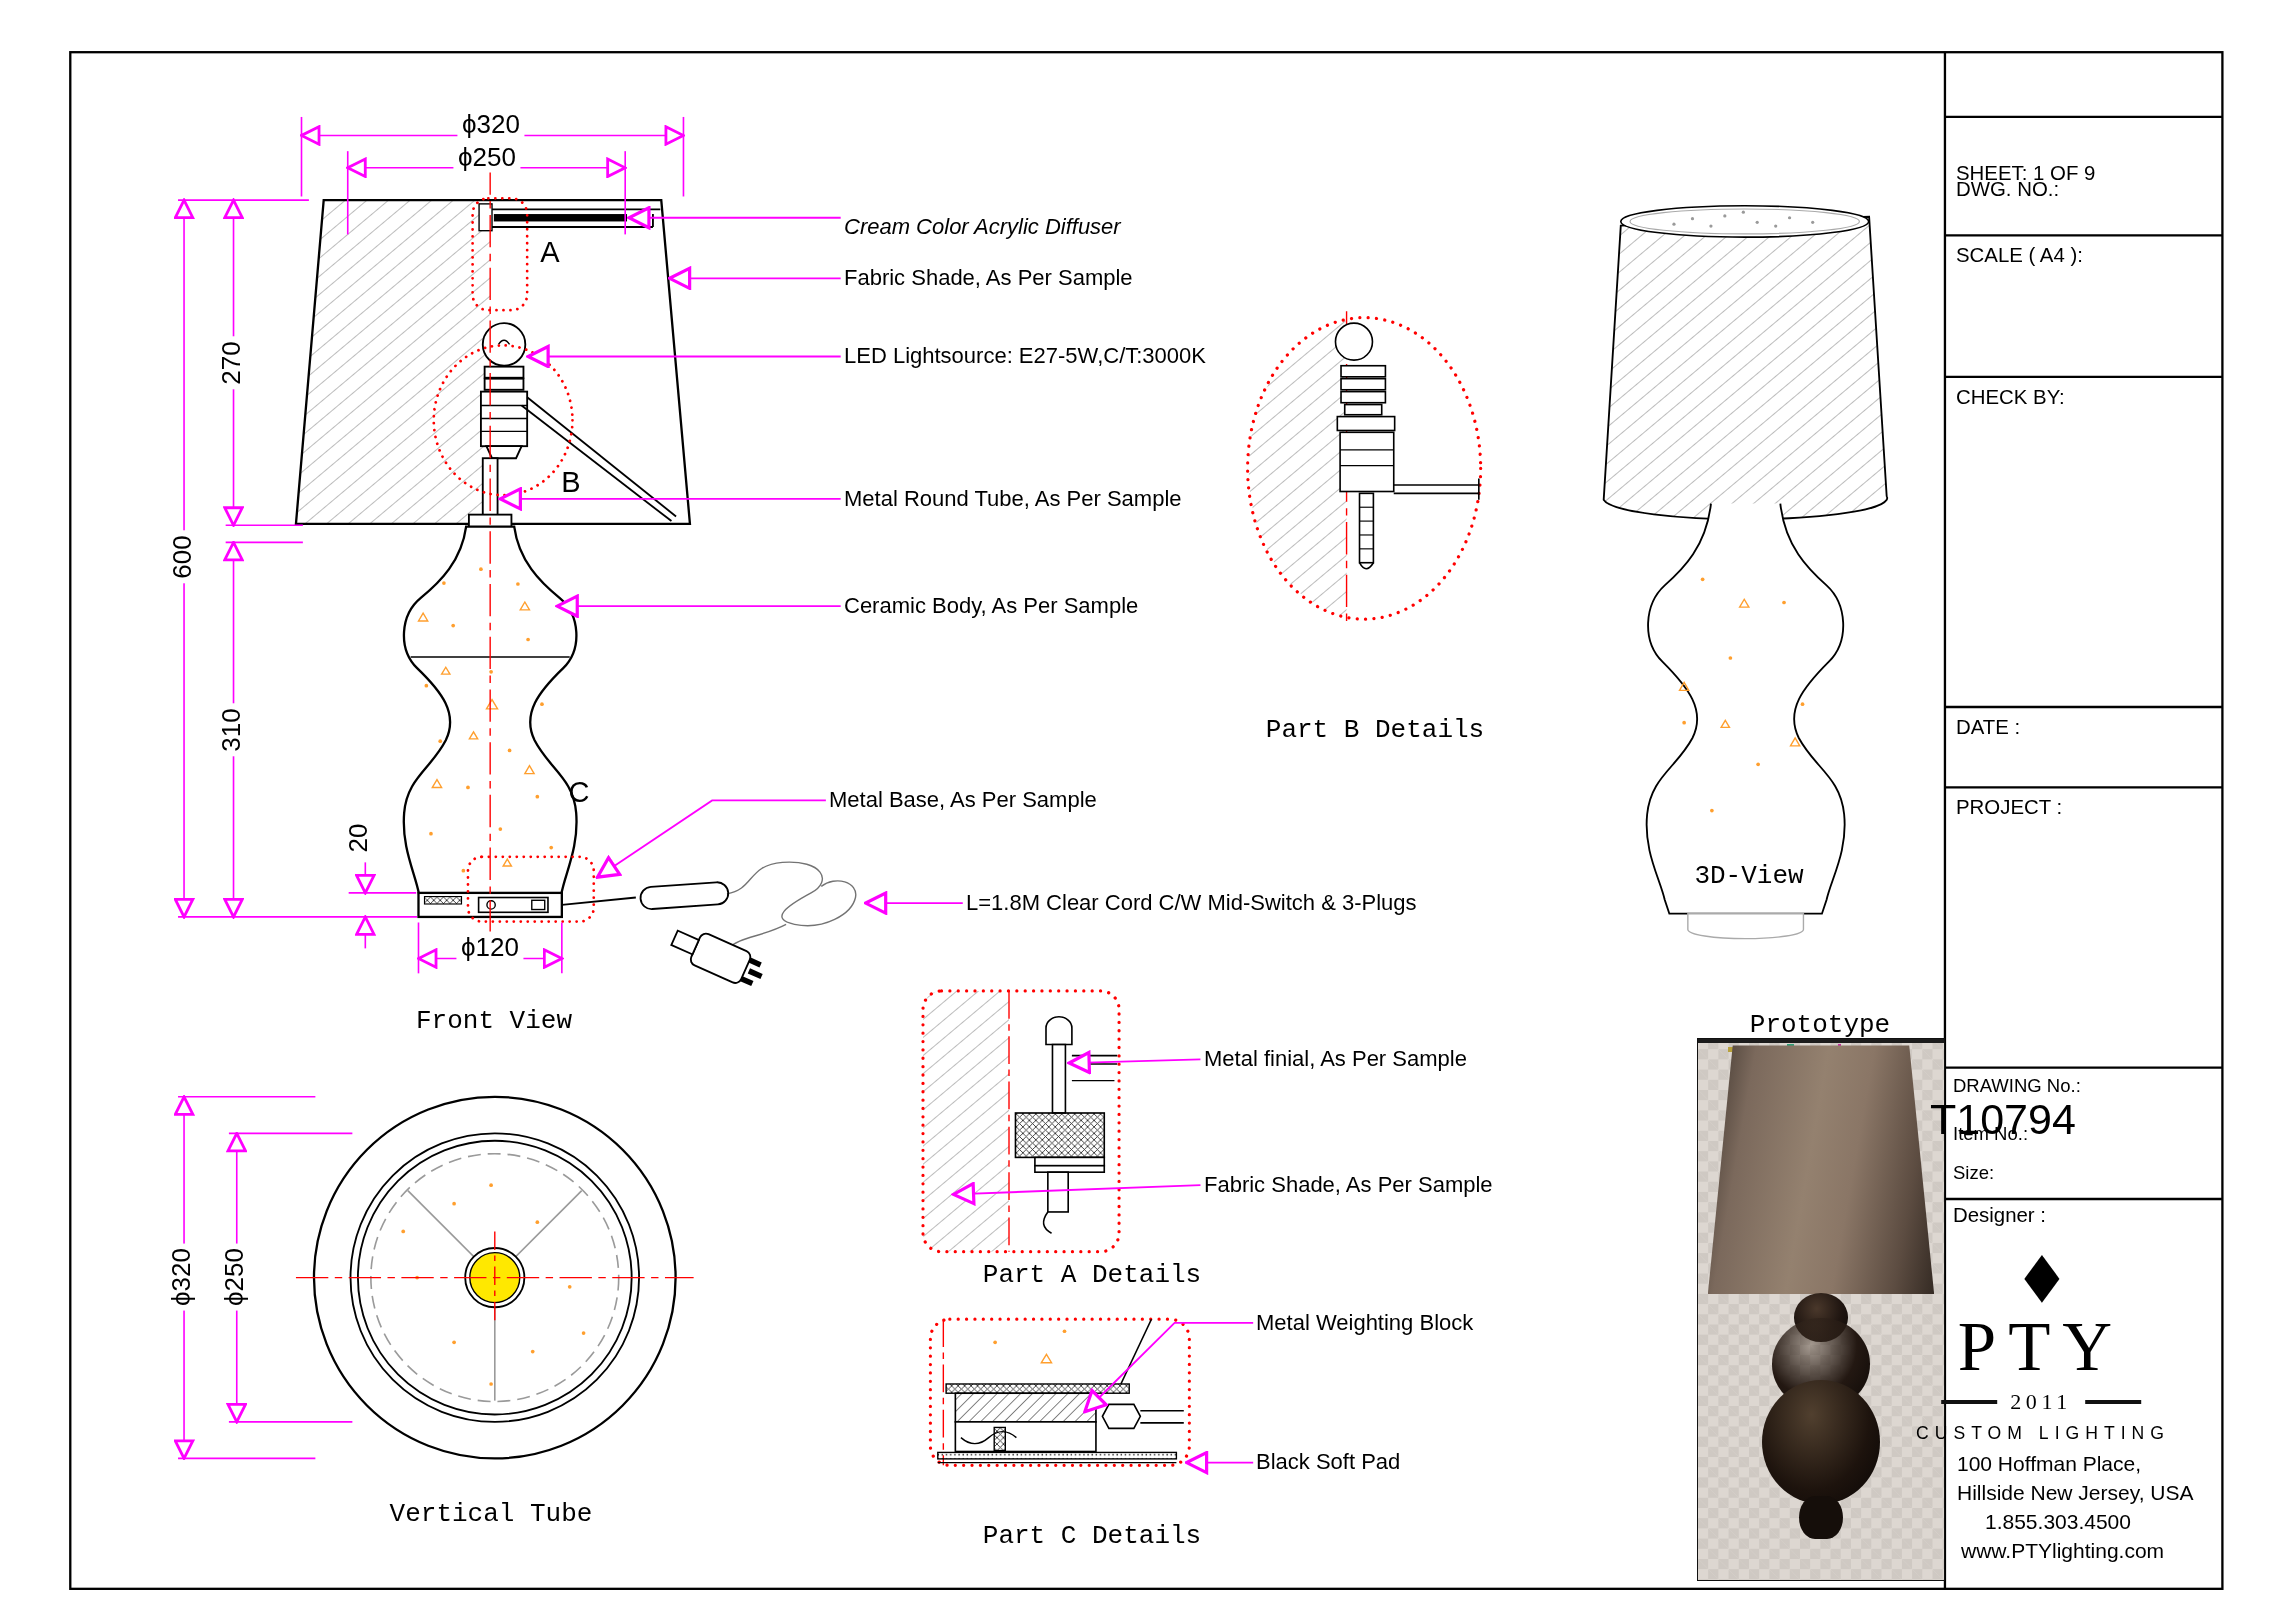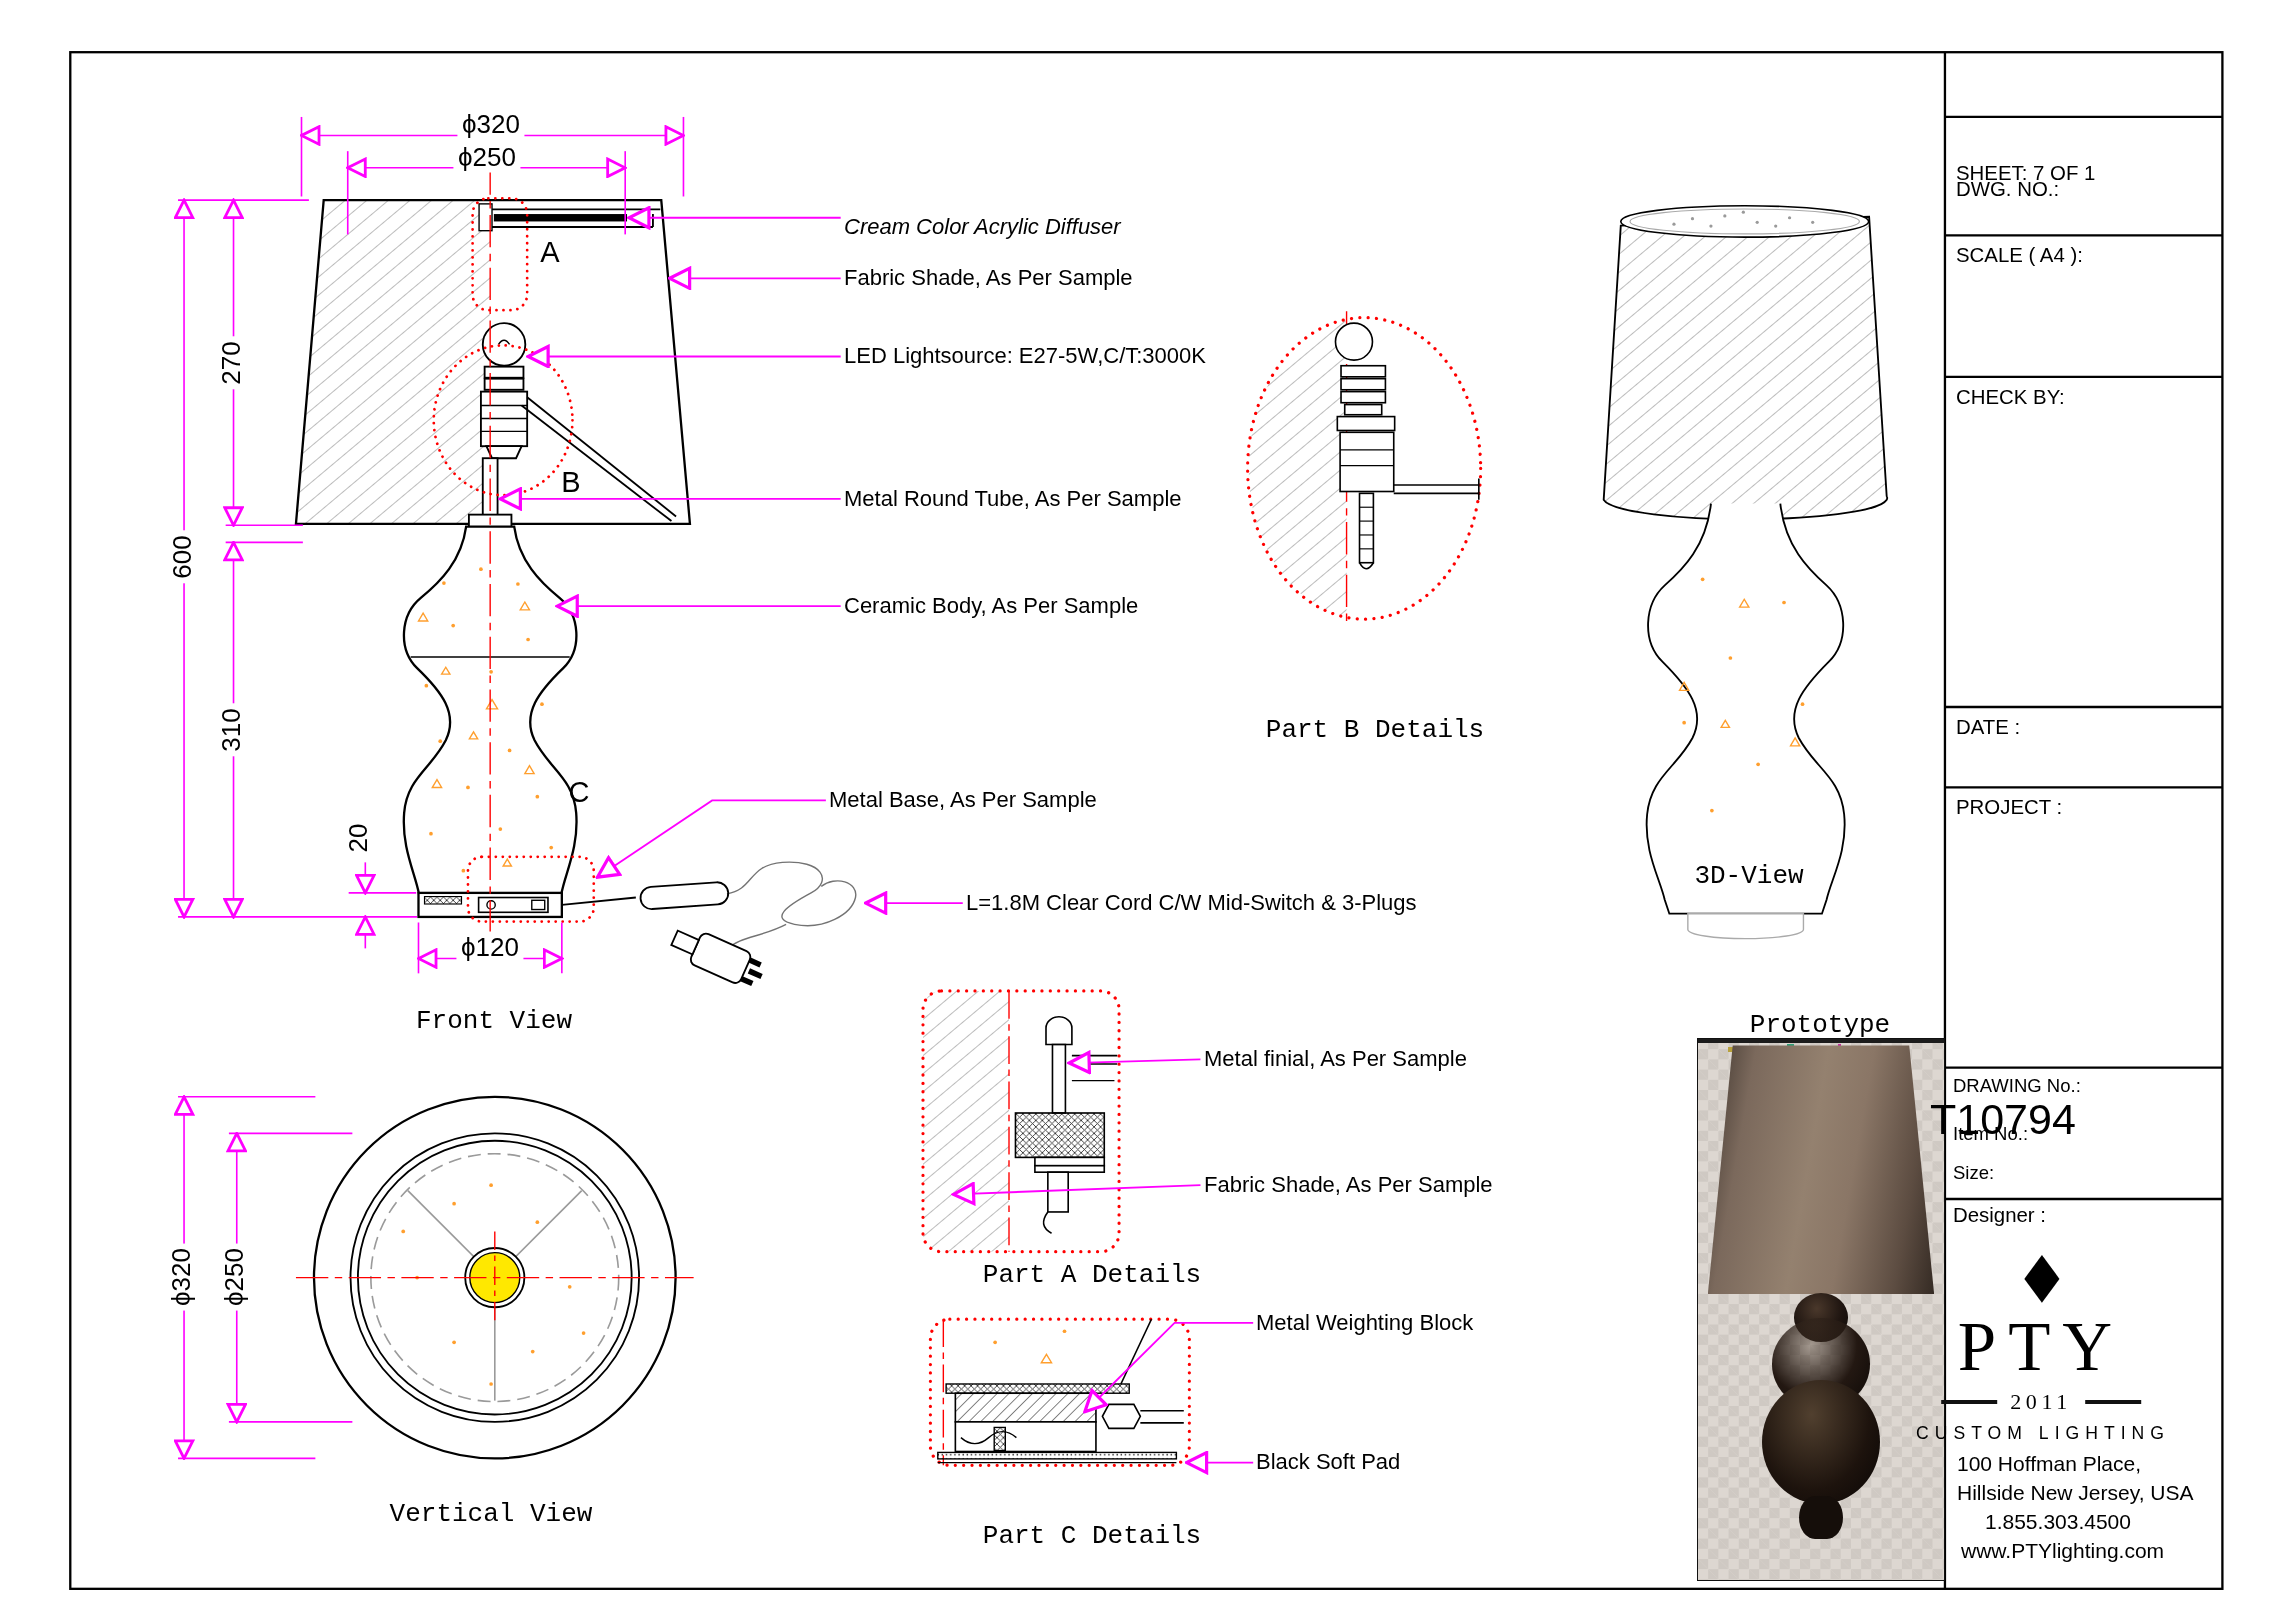--- a/index.html
+++ b/index.html
@@ -354,21 +354,21 @@
 <div class="t dim rot" style="left:358px;top:838px;">20</div>
 <div class="t dim c" style="left:490px;top:947px;">ϕ120</div>
 <div class="t dim rot" style="left:181px;top:1277px;">ϕ320</div>
 <div class="t dim rot" style="left:234px;top:1277px;">ϕ250</div>
 
 <div class="t marker c" style="left:550px;top:252px;">A</div>
 <div class="t marker c" style="left:571px;top:482px;">B</div>
 <div class="t marker c" style="left:579px;top:792px;">C</div>
 
 <div class="t vtitle c" style="left:494px;top:1021px;">Front View</div>
-<div class="t vtitle c" style="left:491px;top:1514px;">Vertical View</div>
+<div class="t vtitle c" style="left:491px;top:1514px;">Vertical Tube</div>
 <div class="t vtitle c" style="left:1375px;top:730px;">Part B Details</div>
 <div class="t vtitle c" style="left:1092px;top:1275px;">Part A Details</div>
 <div class="t vtitle c" style="left:1092px;top:1536px;">Part C Details</div>
 <div class="t vtitle c" style="left:1749px;top:876px;">3D-View</div>
 <div class="t vtitle c" style="left:1820px;top:1025px;">Prototype</div>
 
 <div class="t callout cy" style="left:844px;top:227px;font-style:italic;">Cream Color Acrylic Diffuser</div>
 <div class="t callout cy" style="left:844px;top:278px;">Fabric Shade, As Per Sample</div>
 <div class="t callout cy" style="left:844px;top:356px;">LED Lightsource: E27-5W,C/T:3000K</div>
 <div class="t callout cy" style="left:844px;top:499px;">Metal Round Tube, As Per Sample</div>
@@ -387,21 +387,21 @@
   <div class="p-g4"></div>
   <div class="p-g5"></div>
   <div class="p-shade"></div>
   <div class="p-neck"></div>
   <div class="p-b1"></div>
   <div class="p-b2"></div>
   <div class="p-foot"></div>
 </div>
 
 <div class="t tbl" style="left:1956px;top:130px;margin-top:48px;">DWG. NO.:</div>
-<div class="t tbl" style="left:1956px;top:162px;">SHEET: 7 OF 1</div>
+<div class="t tbl" style="left:1956px;top:162px;">SHEET: 1 OF 9</div>
 <div class="t tbl" style="left:1956px;top:244px;">SCALE ( A4 ):</div>
 <div class="t tbl" style="left:1956px;top:386px;">CHECK BY:</div>
 <div class="t tbl" style="left:1956px;top:716px;">DATE :</div>
 <div class="t tbl" style="left:1956px;top:796px;">PROJECT :</div>
 <div class="t tbs" style="left:1953px;top:1075px;">DRAWING No.:</div>
 <div class="t tbs" style="left:1953px;top:1123px;">Item No.:</div>
 <div class="t itemno" style="left:1930px;top:1095px;">T10794</div>
 <div class="t tbs" style="left:1953px;top:1162px;">Size:</div>
 <div class="t tbl" style="left:1953px;top:1204px;">Designer :</div>
 

